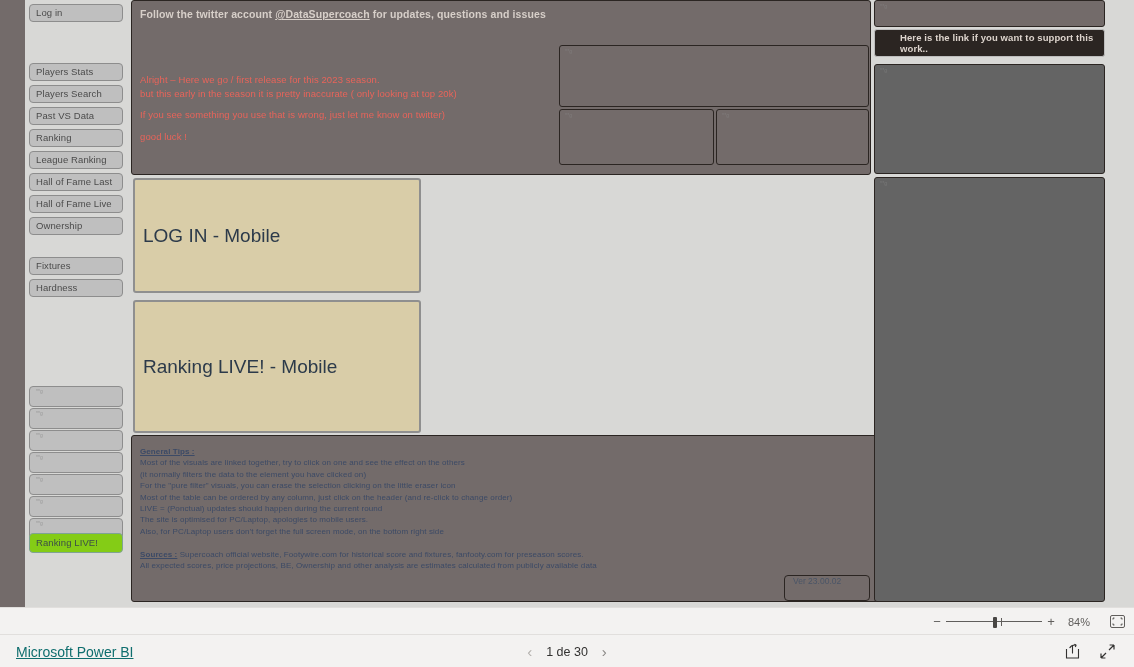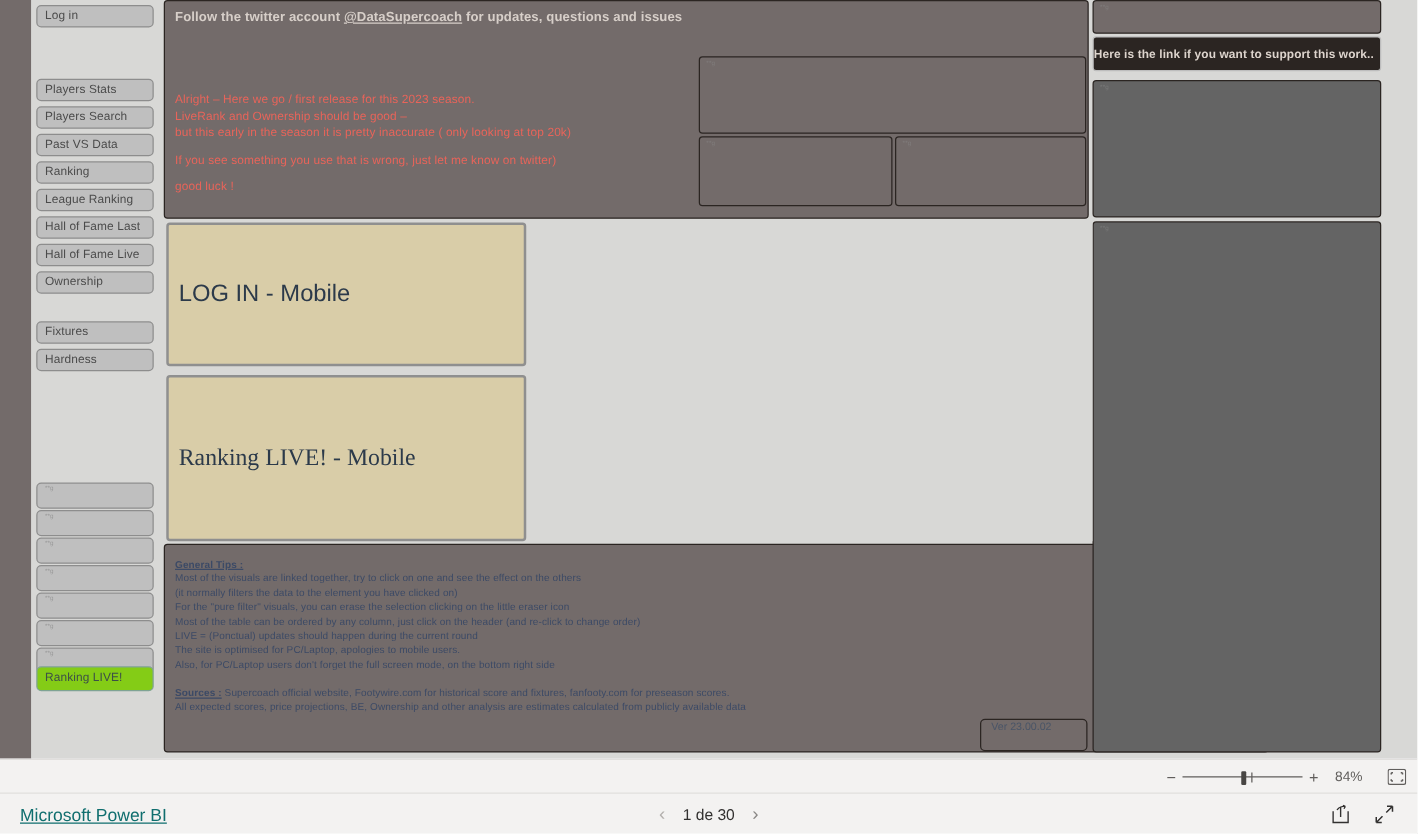--- a/index.html
+++ b/index.html
@@ -68,20 +68,21 @@
     color: #9a9a9a;
     font-size: 5px;
     padding-top: 1px;
     line-height: 7px;
   }
 
   
   .panel {
     position: absolute;
     box-sizing: border-box;
+    padding-left: 25px;
   }
   .mauve {
     background: #736b6a;
     border: 1px solid #2b2522;
     border-radius: 3px;
   }
   .grey {
     background: #646464;
     border: 1px solid #2b2522;
     border-radius: 3px;
@@ -131,21 +132,21 @@
     background: #d9cda8;
     border: 2px solid #8f8f8f;
     border-radius: 3px;
     color: #2c3a4a;
     font-size: 19px;
     padding-left: 8px;
     display: flex;
     align-items: center;
   }
   #tile-login { left: 133px; top: 178px; width: 288px; height: 115px; }
-  #tile-rank  { left: 133px; top: 300px; width: 288px; height: 133px; font-family: Liberation Serif, serif; }
+  #tile-rank  { left: 133px; top: 300px; width: 288px; height: 133px; }
 
   
   #tips-card {
     left: 131px; top: 435px;
     width: 884px;
     height: 167px;
   }
   .tips-text {
     position: absolute;
     left: 8px;
@@ -328,21 +329,20 @@
       <div class="nav-btn live" style="top:533px;height:20px;line-height:18px">Ranking LIVE!</div>
     </div>
 
     <div class="panel mauve" id="top-card">
       <div id="twitter-line">
         <span>Follow the twitter account </span><a href="#">@DataSupercoach</a><span> for updates, questions and issues</span>
       </div>
 
       <div id="release-note">
         <div>Alright – Here we go / first release for this 2023 season.</div>
-        <div>LiveRank and Ownership should be good –</div>
         <div>but  this early in the season it is pretty inaccurate ( only looking at top 20k)</div>
         <span class="gap"></span>
         <div>If you see something you use that is wrong, just let me know on twitter)</div>
         <span class="gap"></span>
         <div>good luck !</div>
       </div>
 
       <div class="panel mauve" style="left:427px;top:44px;width:310px;height:62px">
         <span class="ghost-label">**g</span>
       </div>

